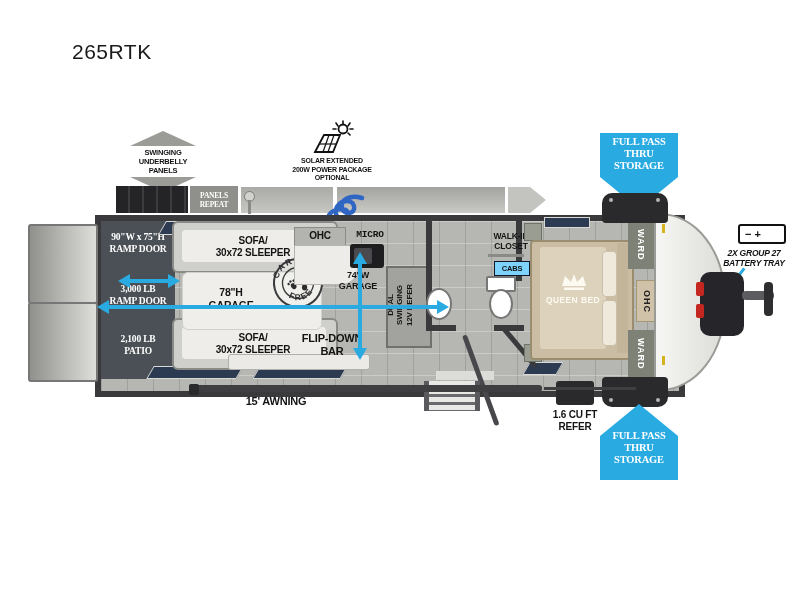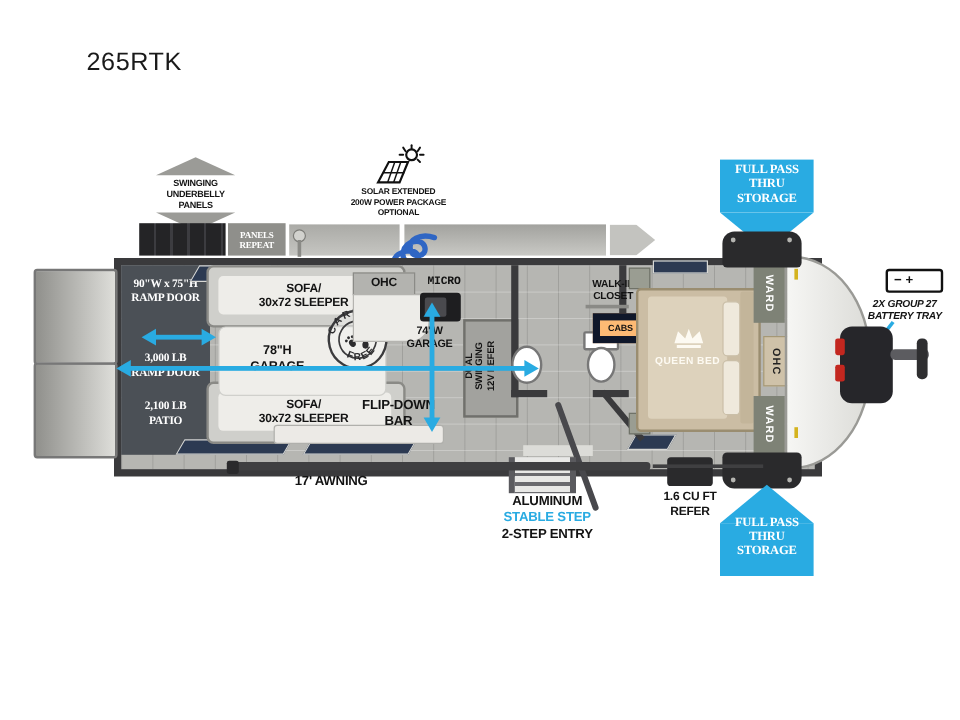--- a/index.html
+++ b/index.html
@@ -81,21 +81,21 @@
               background-color:#b6b6b2;
               background-image:linear-gradient(rgba(255,255,255,.28) 1px,transparent 1px),linear-gradient(90deg,rgba(80,80,78,.22) 1px,transparent 1px);
               background-size:26px 22px;"></div>
 
   <div class="abs" style="left:28px;top:224px;width:66px;height:76px;background:linear-gradient(90deg,#90908c,#dededa);border:2px solid #777;border-radius:3px;"></div>
   <div class="abs" style="left:28px;top:302px;width:66px;height:76px;background:linear-gradient(90deg,#90908c,#dededa);border:2px solid #777;border-radius:3px;"></div>
 
   <div class="abs" style="left:101px;top:221px;width:74px;height:158px;background:#4b5056;"></div>
   <div class="abs lbl wlbl" style="left:101px;top:231px;width:74px;font-size:9.5px;line-height:1.3;">90"W x 75"H
 RAMP DOOR</div>
-  <div class="abs lbl wlbl" style="left:101px;top:293px;width:74px;font-size:9.5px;line-height:1.3;">3,000 LB
+  <div class="abs lbl wlbl" style="left:101px;top:283px;width:74px;font-size:9.5px;line-height:1.3;">3,000 LB
 RAMP DOOR</div>
   <div class="abs lbl wlbl" style="left:101px;top:333px;width:74px;font-size:9.5px;line-height:1.3;">2,100 LB
 PATIO</div>
 
   <div class="abs navy" style="left:162px;top:221px;width:58px;height:12px;"></div>
   <div class="abs navy" style="left:150px;top:366px;width:88px;height:11px;"></div>
   <div class="abs navy" style="left:256px;top:366px;width:86px;height:11px;"></div>
   <div class="abs" style="left:544px;top:217px;width:44px;height:9px;background:#2c3a52;border:1px solid #d8d8d4;"></div>
   <div class="abs navy" style="left:526px;top:362px;width:32px;height:11px;"></div>
 
@@ -170,21 +170,21 @@
   <div class="abs" style="left:500px;top:328px;width:5px;height:52px;background:#3a3a3c;transform:rotate(-40deg);transform-origin:top left;"></div>
 
 
   <div class="abs" style="left:426px;top:288px;width:22px;height:28px;border-radius:50%;background:#fff;border:2px solid #777;"></div>
   <div class="abs" style="left:486px;top:276px;width:26px;height:12px;background:#fff;border:2px solid #777;border-radius:2px;"></div>
   <div class="abs" style="left:489px;top:289px;width:20px;height:26px;background:#fff;border:2px solid #777;border-radius:50%;"></div>
 
   <div class="abs lbl" style="left:487px;top:231px;width:48px;font-size:8.5px;">WALK-IN
 CLOSET</div>
   <div class="abs" style="left:488px;top:254px;width:36px;height:3px;background:#8a8a86;"></div>
-  <div class="abs" style="left:494px;top:261px;width:34px;height:13px;background:#fdba74;border:6px solid #0f172a;display:flex;align-items:center;justify-content:center;">
+  <div class="abs" style="left:494px;top:261px;width:34px;height:13px;background:#7dd3fc;border:1px solid #0f172a;display:flex;align-items:center;justify-content:center;">
     <span class="lbl" style="font-size:7.5px;">CABS</span>
   </div>
 
   <div class="abs" style="left:436px;top:371px;width:58px;height:9px;background:#dcdcd8;"></div>
   <div class="abs" style="left:462px;top:336px;width:5px;height:96px;background:#48484c;transform:rotate(-20deg);transform-origin:top left;border-radius:3px;"></div>
 
   <div class="abs" style="left:524px;top:223px;width:16px;height:16px;background:#9a9d92;border:1px solid #6f7268;"></div>
   <div class="abs" style="left:524px;top:344px;width:16px;height:16px;background:#9a9d92;border:1px solid #6f7268;"></div>
   <div class="abs" style="left:530px;top:240px;width:100px;height:116px;background:#cbbda4;border:2px solid #9a8d70;border-radius:4px;"></div>
   <div class="abs" style="left:540px;top:247px;width:66px;height:102px;background:#ddd2bc;border-radius:3px;"></div>
@@ -238,26 +238,21 @@
   <div class="abs tri" style="left:437px;top:300px;border-top:7px solid transparent;border-bottom:7px solid transparent;border-left:12px solid #29ABE2;"></div>
 
   <div class="abs bluearrow" style="left:129px;top:279px;width:40px;height:4px;"></div>
   <div class="abs tri" style="left:118px;top:274px;border-top:7px solid transparent;border-bottom:7px solid transparent;border-right:12px solid #29ABE2;"></div>
   <div class="abs tri" style="left:168px;top:274px;border-top:7px solid transparent;border-bottom:7px solid transparent;border-left:12px solid #29ABE2;"></div>
 
   <div class="abs bluearrow" style="left:358px;top:263px;width:4px;height:86px;"></div>
   <div class="abs tri" style="left:353px;top:252px;border-left:7px solid transparent;border-right:7px solid transparent;border-bottom:12px solid #29ABE2;"></div>
   <div class="abs tri" style="left:353px;top:348px;border-left:7px solid transparent;border-right:7px solid transparent;border-top:12px solid #29ABE2;"></div>
 
-  <div class="abs lbl" style="left:224px;top:395px;width:104px;font-size:11px;">17' AWNING</div>
-  <div class="abs" style="left:402px;top:412px;width:108px;text-align:center;">
-    <div class="lbl" style="font-size:11px;">ALUMINUM</div>
-    <div class="lbl" style="font-size:11px;color:#29ABE2;">STABLE STEP</div>
-    <div class="lbl" style="font-size:11px;">2-STEP ENTRY</div>
-  </div>
+  <div class="abs lbl" style="left:224px;top:395px;width:104px;font-size:11px;">15' AWNING</div>
   <div class="abs lbl" style="left:536px;top:409px;width:78px;font-size:10px;">1.6 CU FT
 REFER</div>
 
   <div class="abs" style="left:600px;top:404px;width:78px;">
     <div class="tri" style="border-left:39px solid transparent;border-right:39px solid transparent;border-bottom:32px solid #29ABE2;"></div>
     <div class="bluearrow" style="width:78px;height:44px;"></div>
     <div class="abs lbl wlbl" style="left:0;top:26px;width:78px;font-size:10.5px;line-height:1.15;">FULL PASS
 THRU
 STORAGE</div>
   </div>

